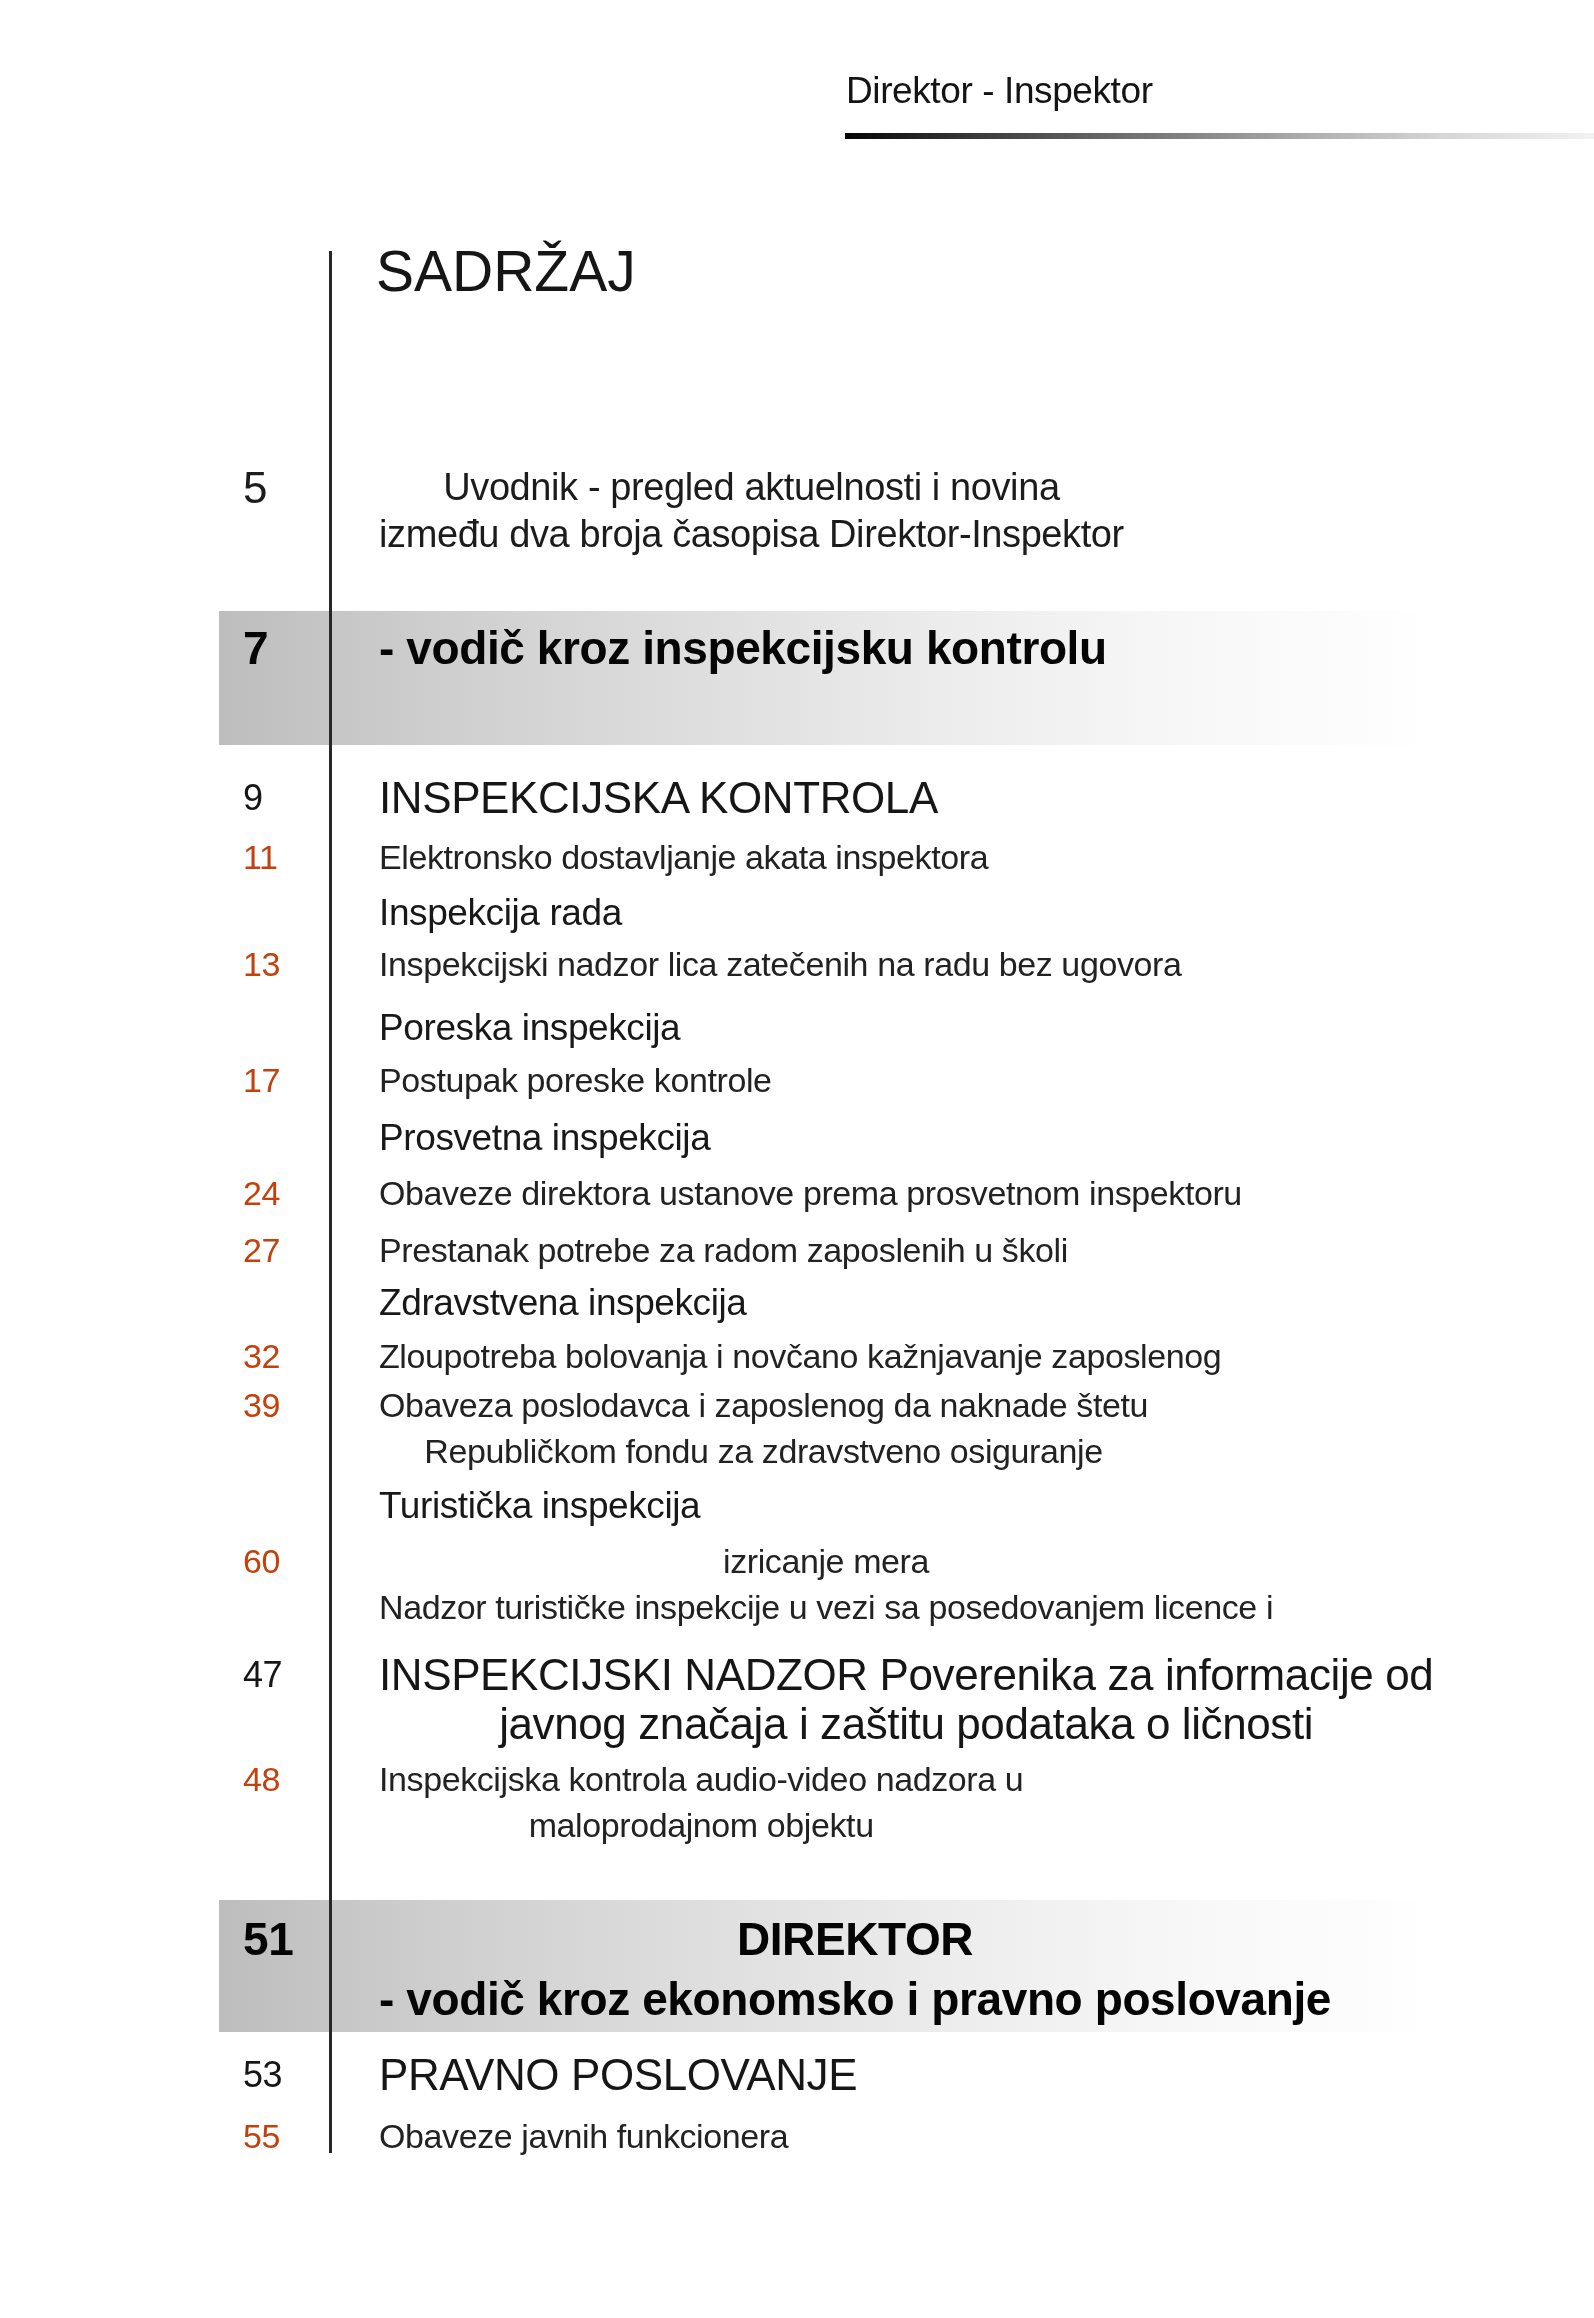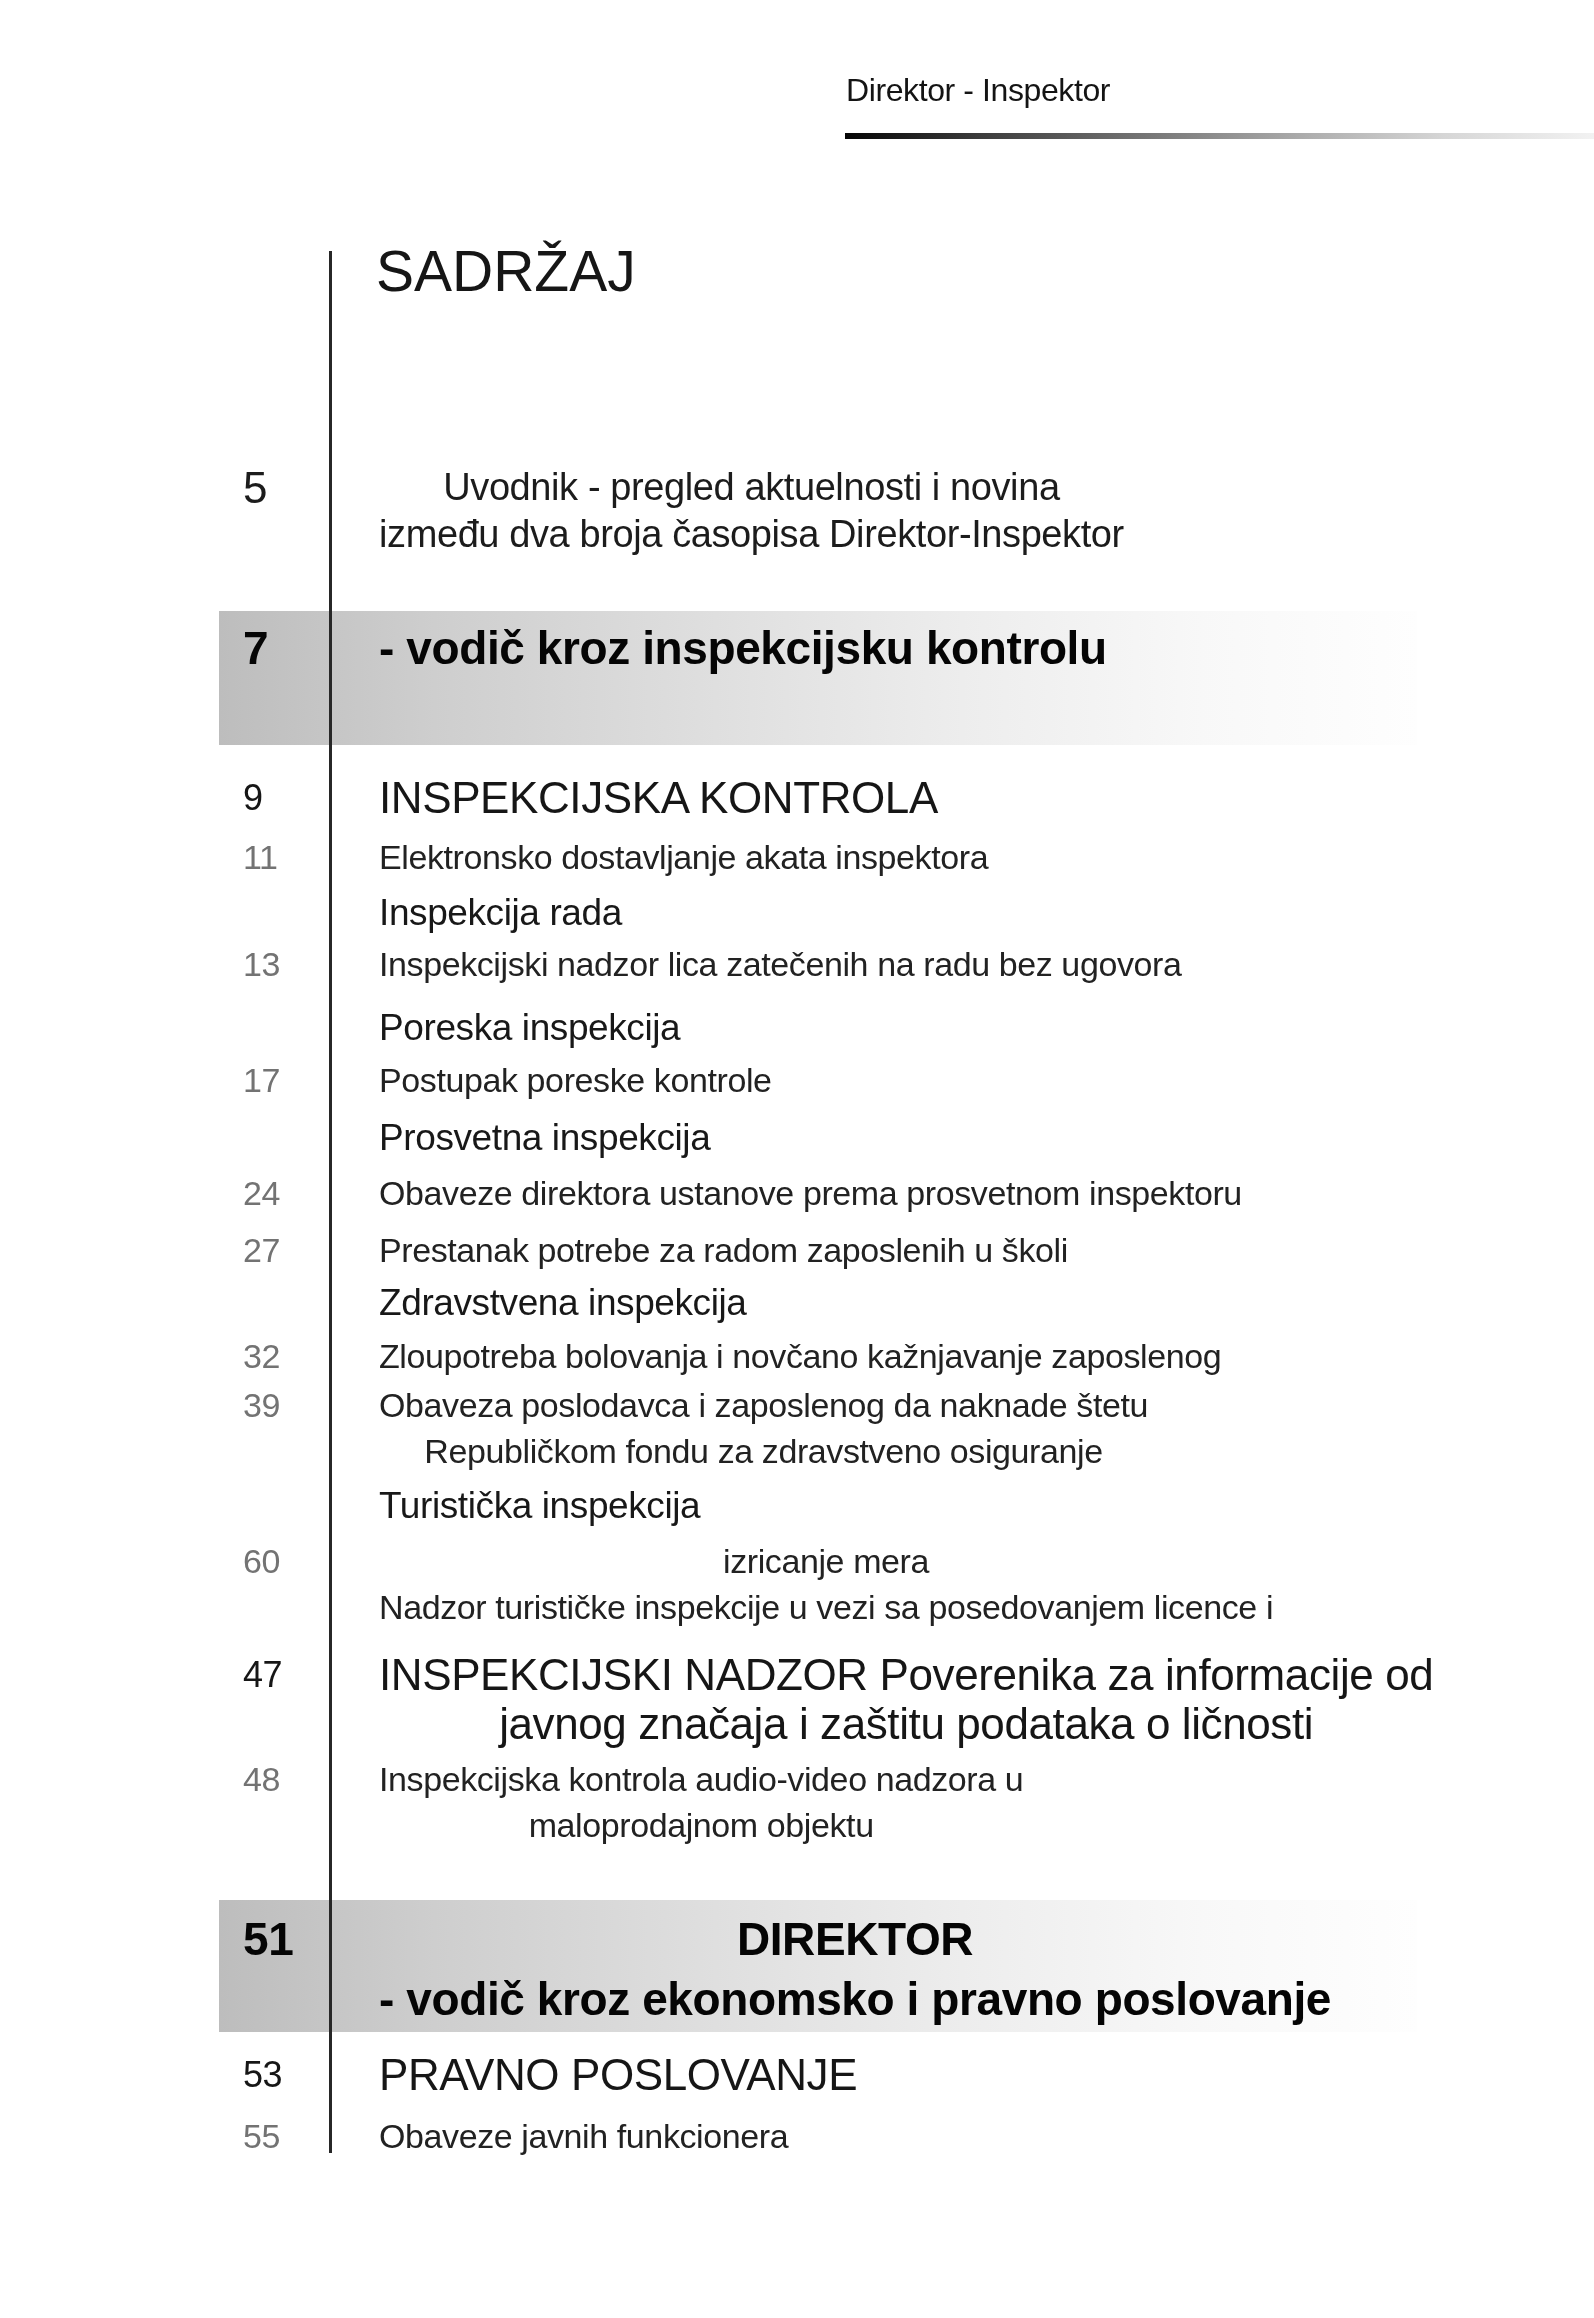--- a/index.html
+++ b/index.html
@@ -8,21 +8,21 @@
     width:1594px;height:2319px;
     font-family:"Liberation Sans","DejaVu Sans",sans-serif;
     color:#1c1c1c;
     -webkit-font-smoothing:antialiased;
   }
   .page{position:relative;width:1594px;height:2319px;background:#ffffff;overflow:hidden;}
 
   
   .hdr-title{
     position:absolute;left:846px;top:70px;
-    font-size:32px;line-height:41px;letter-spacing:-0.4px;color:#141414;
+    font-size:37px;line-height:41px;letter-spacing:-0.4px;color:#141414;
     white-space:nowrap;
   }
   .hdr-rule{
     position:absolute;left:845px;top:133px;width:749px;height:5.7px;
     background:linear-gradient(90deg,#050505 0%,#3c3c3c 18%,#7a7a7a 42%,#aeaeae 62%,#d6d6d6 80%,#f2f2f2 100%);
   }
 
   
   .page-title{
     position:absolute;left:376px;top:239px;
@@ -47,21 +47,21 @@
   
   .row{position:absolute;left:0;width:1594px;}
   .row .num{position:absolute;left:243px;top:0;white-space:nowrap;}
   .row .lines{position:absolute;left:379px;top:0;text-align:center;}
   .row .lines div{white-space:nowrap;}
 
   .row.lead{font-size:38px;line-height:47px;letter-spacing:-0.4px;}
   .row.lead .num{font-size:44px;line-height:47px;}
 
   .row.minor{font-size:34px;line-height:46px;letter-spacing:-0.4px;color:#222222;}
-  .row.minor .num{font-size:34px;line-height:46px;color:#737373;}
+  .row.minor .num{font-size:34px;line-height:46px;color:#c2410c;}
 
   .row.head{font-size:44px;line-height:49px;letter-spacing:-0.4px;color:#161616;}
   .row.head .num{font-size:36px;line-height:49px;}
 
   .row.sub{font-size:37px;line-height:47px;letter-spacing:-0.4px;color:#181818;}
 
   .row.banner{font-size:46px;line-height:60px;font-weight:bold;color:#050505;letter-spacing:-0.4px;}
   .row.banner .num{font-size:46px;line-height:60px;font-weight:bold;}
 </style>
 </head>

